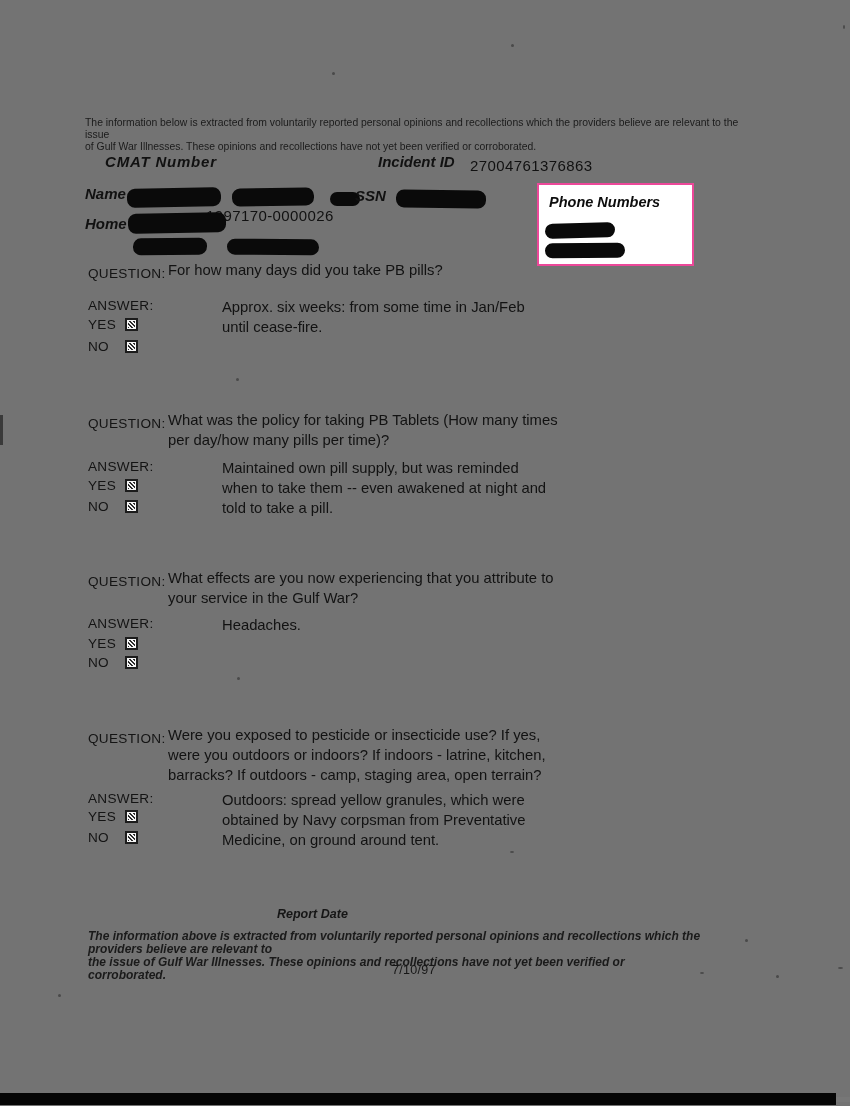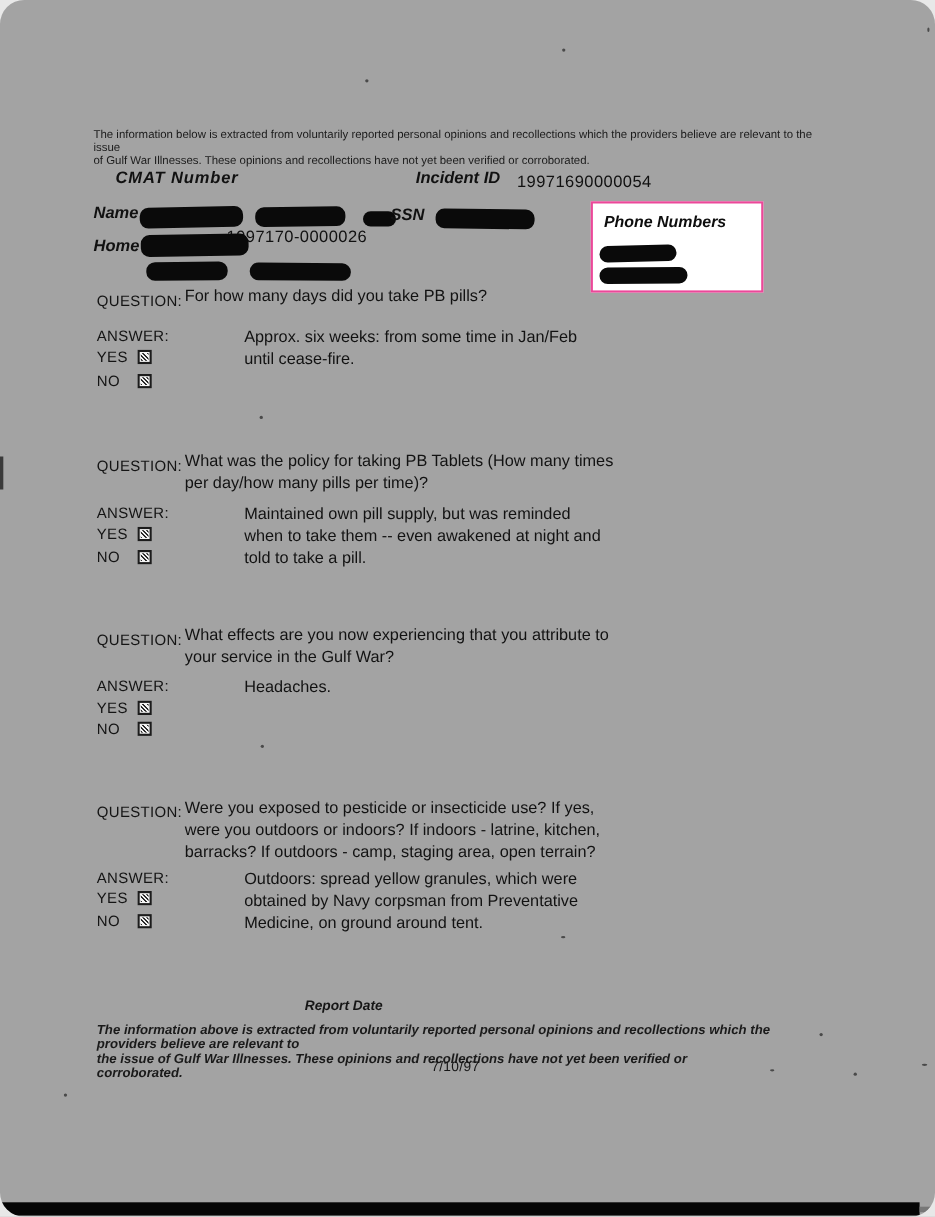--- a/index.html
+++ b/index.html
@@ -1,24 +1,23 @@
 <!DOCTYPE html>
 <html><head>
 <meta charset="utf-8">
 <style>
   html,body{margin:0;padding:0;background:#e8e8e8;}
   .page{
     position:relative;
     width:850px;height:1106px;
-    background:#a3a3a3;
+    background:#737373;
     font-family:"Liberation Sans", sans-serif;
     color:#161616;
     overflow:hidden;
     margin:0 auto;
-    border-radius:22px;
   }
   .abs{position:absolute;}
 
   
   .top-disclaimer{
     left:85px;top:117px;width:660px;
     font-size:10.4px;line-height:12px;
     white-space:pre-line;
     color:#1b1b1b;
   }
@@ -125,21 +124,21 @@
 <body>
 
 <div class="page">
 
   <div class="abs top-disclaimer">The information below is extracted from voluntarily reported personal opinions and recollections which the providers believe are relevant to the issue
 of Gulf War Illnesses.  These opinions and recollections have not yet been verified or corroborated.</div>
 
   <div class="abs hdr-label cmat-label">CMAT  Number</div>
   <div class="abs hdr-value cmat-value">1997170-0000026</div>
   <div class="abs hdr-label incident-label">Incident ID</div>
-  <div class="abs hdr-value incident-value">19971690000054</div>
+  <div class="abs hdr-value incident-value">27004761376863</div>
 
   <div class="abs hdr-label name-label">Name</div>
   <div class="redact r-name1"></div>
   <div class="redact r-name2"></div>
   <div class="redact r-name3"></div>
   <div class="abs hdr-label ssn-label">SSN</div>
   <div class="redact r-ssn"></div>
   <div class="abs hdr-label home-label">Home</div>
   <div class="redact r-home"></div>
   <div class="redact r-row3a"></div>

